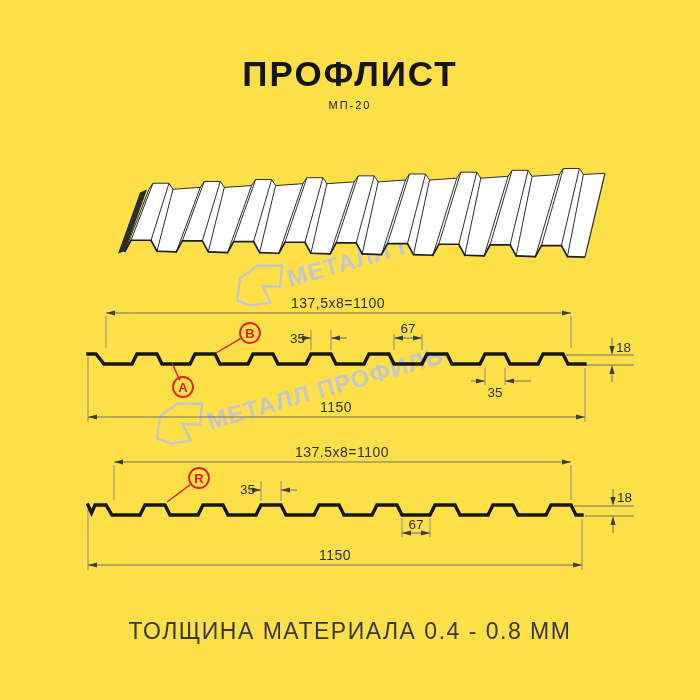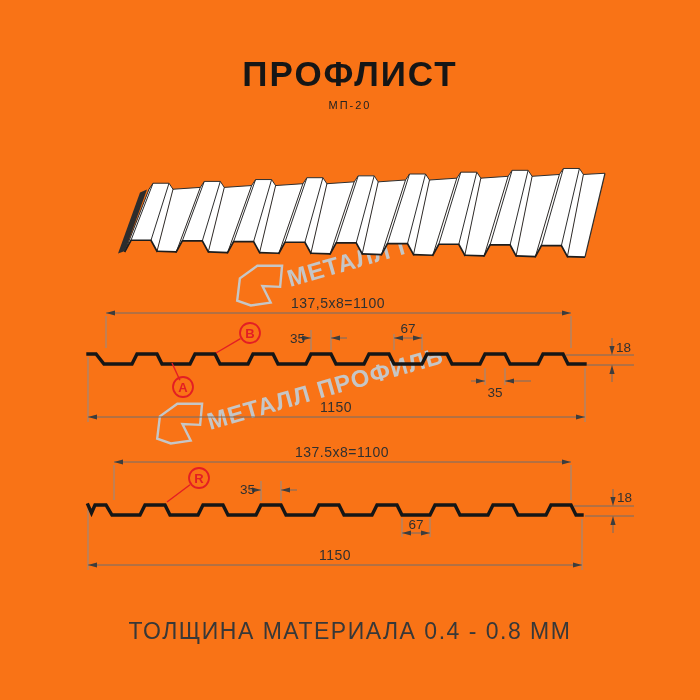--- a/index.html
+++ b/index.html
@@ -1,16 +1,16 @@
 <!DOCTYPE html>
 <html><head>
 <meta charset="utf-8">
 <style>
   html,body{margin:0;padding:0;background:#fff;}
-  .page{position:relative;width:700px;height:700px;background:#f97316;overflow:hidden;
+  .page{position:relative;width:700px;height:700px;background:#fde047;overflow:hidden;
         font-family:"Liberation Sans",sans-serif;}
   .title{position:absolute;left:0;top:54px;width:700px;text-align:center;
          font-size:35px;font-weight:700;letter-spacing:2px;color:#161616;}
   .subtitle{position:absolute;left:0;top:99px;width:700px;text-align:center;
          font-size:11px;font-weight:400;letter-spacing:2px;color:#222;}
   .caption{position:absolute;left:0;top:618px;width:700px;text-align:center;
          font-size:23px;font-weight:400;letter-spacing:1.5px;color:#383838;}
   svg{position:absolute;left:0;top:0;}
   svg text{font-family:"Liberation Sans",sans-serif;}
 </style>

